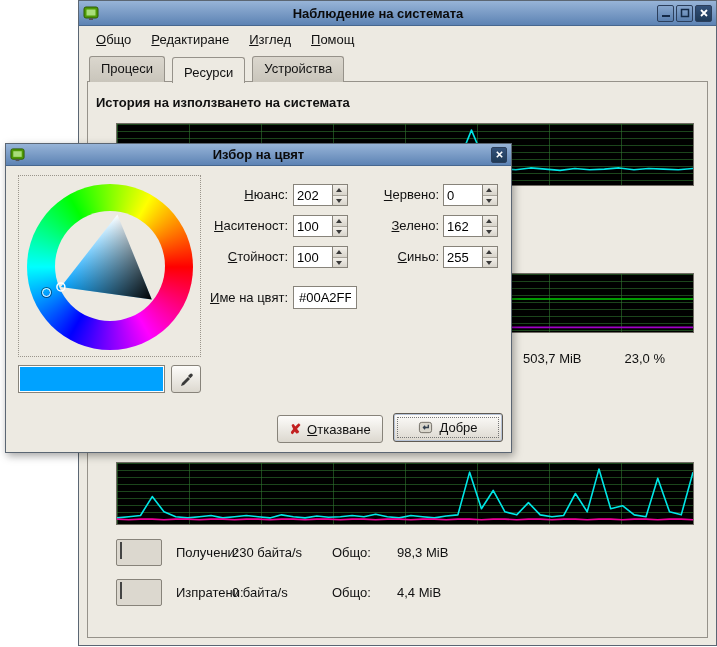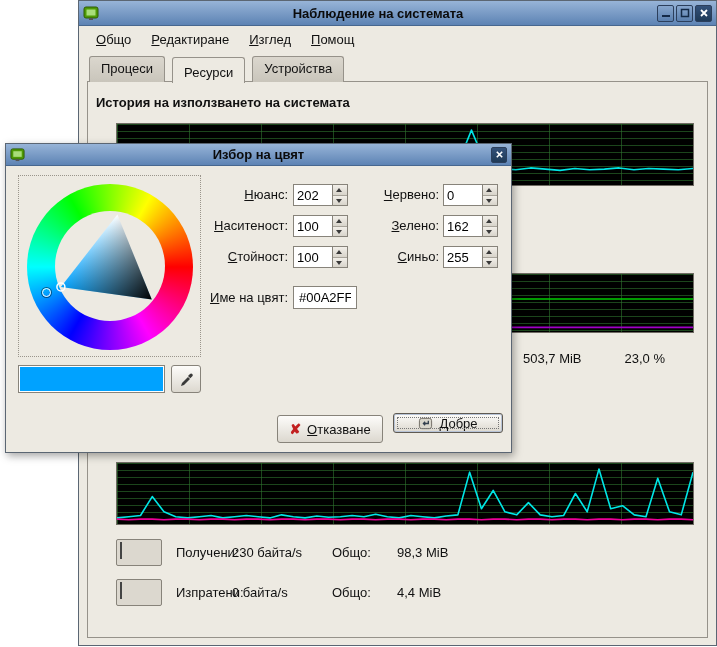--- a/index.html
+++ b/index.html
@@ -290,21 +290,21 @@
       <svg viewBox="0 0 16 16" width="16" height="16">
         <path d="M3 15 l1-3 6-6 2 2 -6 6 z" fill="#3a3a3a"></path>
         <path d="M10 5 l2-2 a1.6 1.6 0 0 1 2.3 2.3 l-2 2 z" fill="#3a3a3a"></path>
       </svg>
     </span>
 
     <span class="gbtn" style="left:271px; top:271px; width:106px;">
       <span class="x-icon">✘</span>
       <span class="mn">Отказване</span>
     </span>
-    <span class="gbtn default" style="left:387px; top:269px; width:110px; height:20px;">
+    <span class="gbtn default" style="left:387px; top:269px; width:110px; height:29px;">
       <svg viewBox="0 0 16 16" width="15" height="15">
         <rect x="1.5" y="2.5" width="13" height="11" rx="2.5" fill="#d9d6cc" stroke="#6f6b63"></rect>
         <path d="M11 5 v3 h-5 m1.6-1.8 L5.8 8 l1.8 1.8" fill="none" stroke="#33404f" stroke-width="1.4"></path>
       </svg>
       <span class="mn">Добре</span>
     </span>
   </section>
 
 </div>
 

